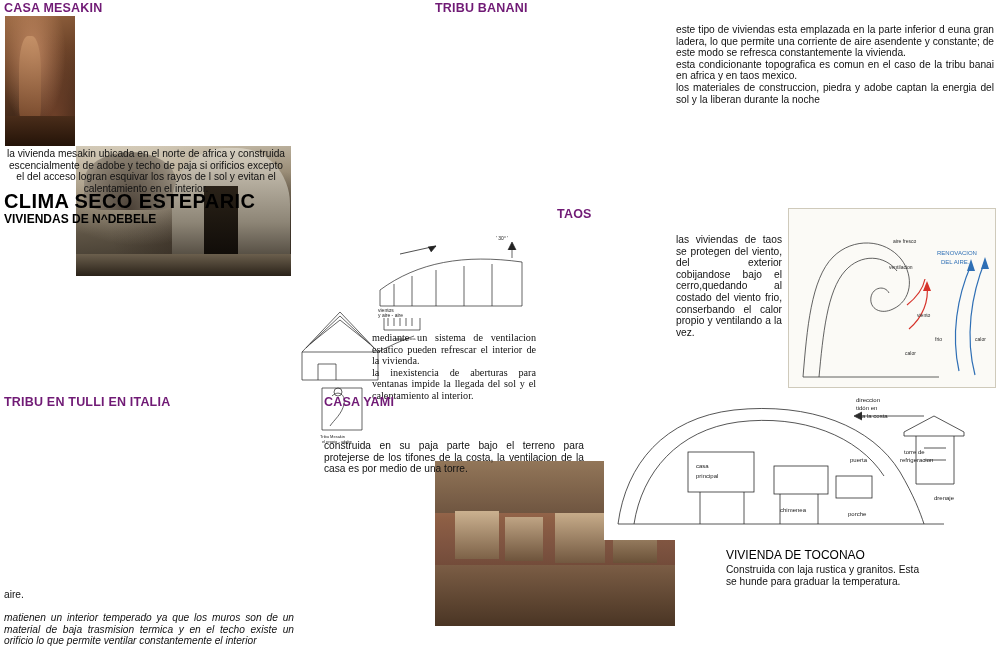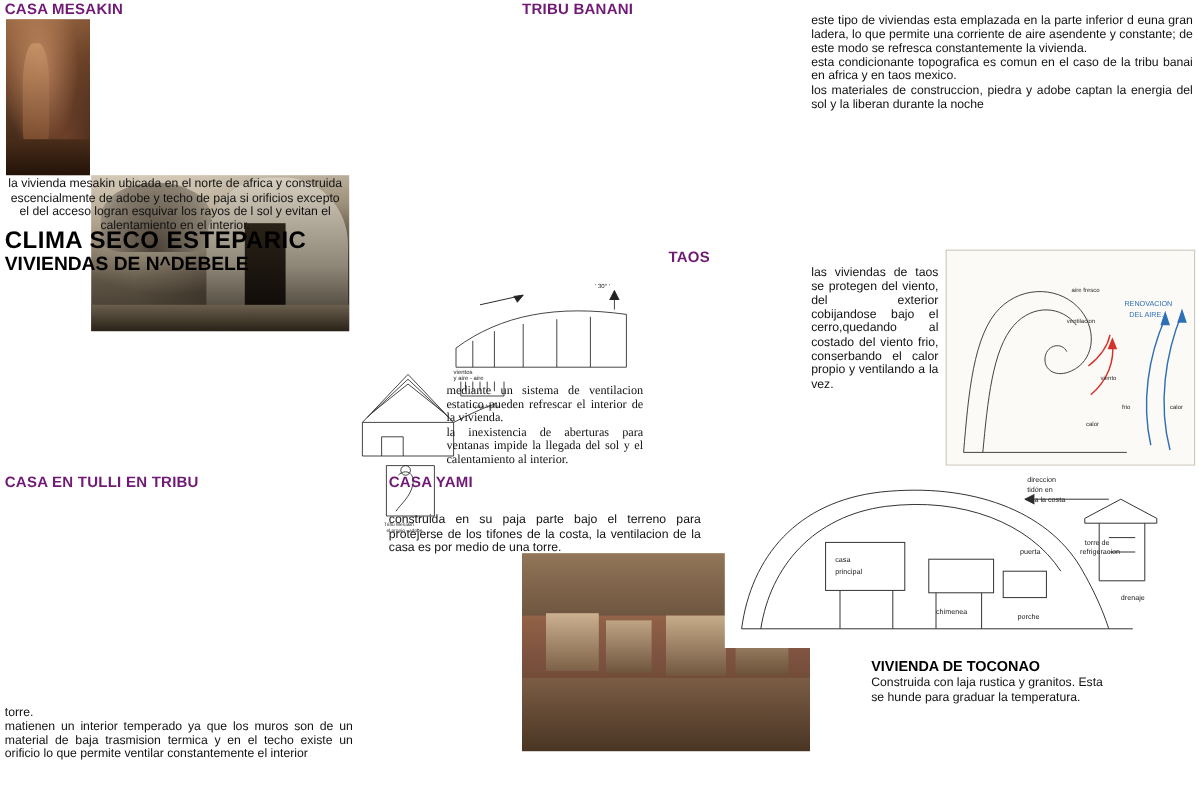--- a/index.html
+++ b/index.html
@@ -22,21 +22,21 @@
     letter-spacing: .2px;
     line-height: 13px;
     color: #701a75;
   }
   .body-text {
     font-size: 10.2px;
     line-height: 11.6px;
     color: #111;
     white-space: pre-line;
   }
-  .just { text-align: justify; }
+  .just { text-align: justify; margin-top: 12px; }
   .photo { overflow: hidden; position: relative; }
 
   
   .ph-mesakin-left {
     background:
       radial-gradient(ellipse at 40% 30%, rgba(210,150,110,.75), rgba(0,0,0,0) 55%),
       radial-gradient(ellipse at 70% 80%, rgba(120,70,45,.85), rgba(0,0,0,0) 60%),
       linear-gradient(160deg, #9c6a44 0%, #6d4429 35%, #3f2718 70%, #241409 100%);
   }
   .ph-mesakin-mid {
@@ -109,21 +109,21 @@
   <div class="abs" style="left:120px; top:52px; width:50px; height:50px; background:linear-gradient(to bottom,#c7ac8a,#725840);"></div>
   <div class="abs" style="left:178px; top:58px; width:44px; height:44px; background:linear-gradient(to bottom,#b99e7e,#6a5138);"></div>
   <div class="abs" style="left:0; top:104px; width:240px; height:61px; background:linear-gradient(to bottom,#7b5d45,#4a3524);"></div>
 </div>
 
 <div class="abs body-text just" style="left:676px; top:12px; width:318px;">este tipo de viviendas esta emplazada en la parte inferior d euna gran ladera, lo que permite una corriente de aire asendente y constante; de este modo se refresca constantemente la vivienda.
 esta condicionante topografica es comun en el caso de la tribu banai en africa y en taos mexico.
 los materiales de construccion, piedra y adobe captan la energia del sol y la liberan durante la noche</div>
 
 <div class="abs" style="left:4px; top:190px; font-size:20px; font-weight:bold; letter-spacing:.4px;">CLIMA SECO ESTEPARIC</div>
-<div class="abs" style="left:4px; top:212px; font-size:16px; font-weight:bold;">VIVIENDAS DE N^DEBELE</div>
+<div class="abs" style="left:4px; top:212px; font-size:12px; font-weight:bold;">VIVIENDAS DE N^DEBELE</div>
 
 <div class="abs line-art" style="left:372px; top:228px; width:162px; height:90px;">
   <svg width="162" height="90" viewBox="0 0 162 90">
     <g stroke="#222" fill="none" stroke-width="0.7">
       <path d="M8,62 C46,34 92,26 150,34"></path>
       <path d="M8,62 L8,78 L150,78 L150,34"></path>
       <path d="M22,56 L22,78 M40,48 L40,78 M64,42 L64,78 M92,38 L92,78 M120,36 L120,78"></path>
       <path d="M28,26 L64,18" stroke-width="0.8"></path>
       <path d="M56,19 L64,18 L59,24" fill="#222"></path>
       <path d="M140,16 L140,30"></path>
@@ -171,24 +171,24 @@
       <text x="116" y="146">calor</text>
       <text x="186" y="132">calor</text>
     </g>
     <g fill="#2f6fb5" font-size="6" font-family="'Liberation Sans',sans-serif">
       <text x="148" y="46">RENOVACION</text>
       <text x="152" y="55">DEL AIRE.</text>
     </g>
   </svg>
 </div>
 
-<div class="abs hdr" style="left:4px; top:396px;">CASA EN TULLI EN TRIBU</div>
-
-<div class="abs body-text" style="left:4px; top:589px;">torre.</div>
-<div class="abs body-text just" style="left:4px; top:600px; width:290px;">matienen un interior temperado ya que los muros son de un material de baja trasmision termica y en el techo existe un orificio lo que permite ventilar constantemente el interior</div>
+<div class="abs hdr" style="left:4px; top:396px;">TRIBU EN TULLI EN ITALIA</div>
+
+<div class="abs body-text" style="left:4px; top:589px;">aire.</div>
+<div class="abs body-text just" style="left:4px; top:600px; width:290px;font-style:italic;">matienen un interior temperado ya que los muros son de un material de baja trasmision termica y en el techo existe un orificio lo que permite ventilar constantemente el interior</div>
 
 <div class="abs hdr" style="left:324px; top:396px;">CASA YAMI</div>
 
 <div class="abs body-text just" style="left:324px; top:428px; width:260px;">construida en su paja parte bajo el terreno para protejerse de los tifones de la costa, la ventilacion de la casa es por medio de una torre.</div>
 
 <div class="abs line-art" style="left:604px; top:392px; width:390px; height:148px;">
   <svg width="390" height="148" viewBox="0 0 390 148">
     <g stroke="#2b2b2b" fill="none" stroke-width="0.8">
       <path d="M14,132 C22,72 60,26 130,18 C206,10 268,34 296,80 C310,104 316,120 320,132"></path>
       <path d="M30,132 C38,80 74,38 134,30 C198,22 254,44 280,84"></path>
@@ -213,14 +213,14 @@
       <text x="330" y="108">drenaje</text>
       <text x="252" y="18">tidón en</text>
       <text x="252" y="10">direccion</text>
       <text x="258" y="26">a la costa</text>
       <text x="300" y="62">torre de</text>
       <text x="296" y="70">refrigeracion</text>
     </g>
   </svg>
 </div>
 
-<div class="abs" style="left:726px; top:548px; font-size:12px; font-weight:bold;">VIVIENDA DE TOCONAO</div>
+<div class="abs" style="left:726px; top:548px; font-size:12px; font-weight:normal;">VIVIENDA DE TOCONAO</div>
 <div class="abs body-text" style="left:726px; top:564px; width:200px;">Construida con laja rustica y granitos. Esta se hunde para graduar la temperatura.</div>
 
 </body></html>

